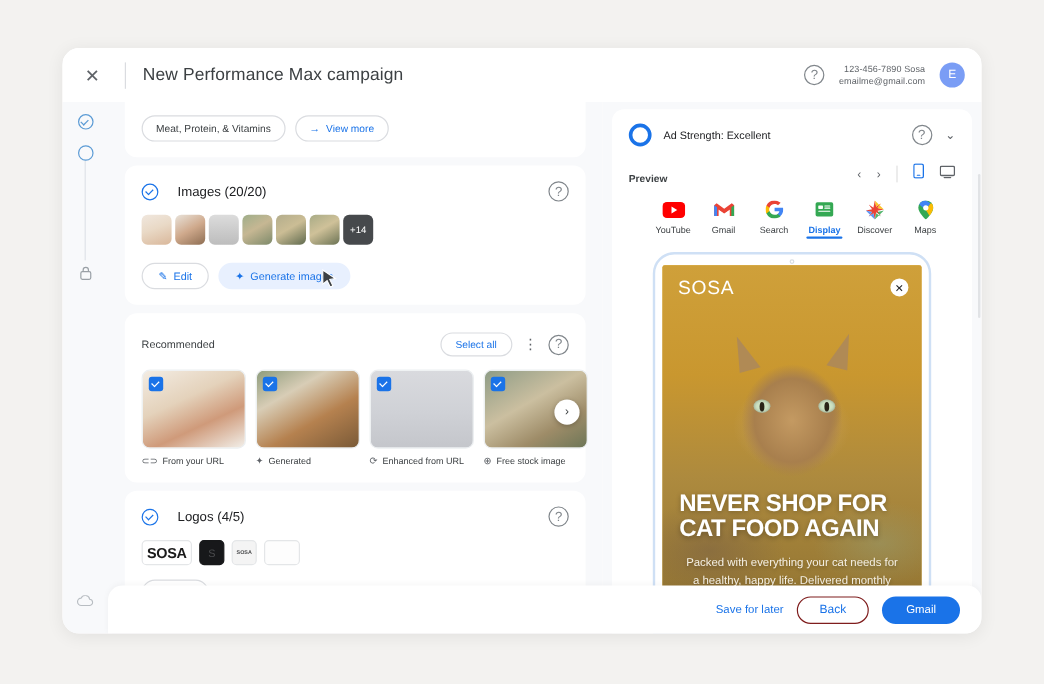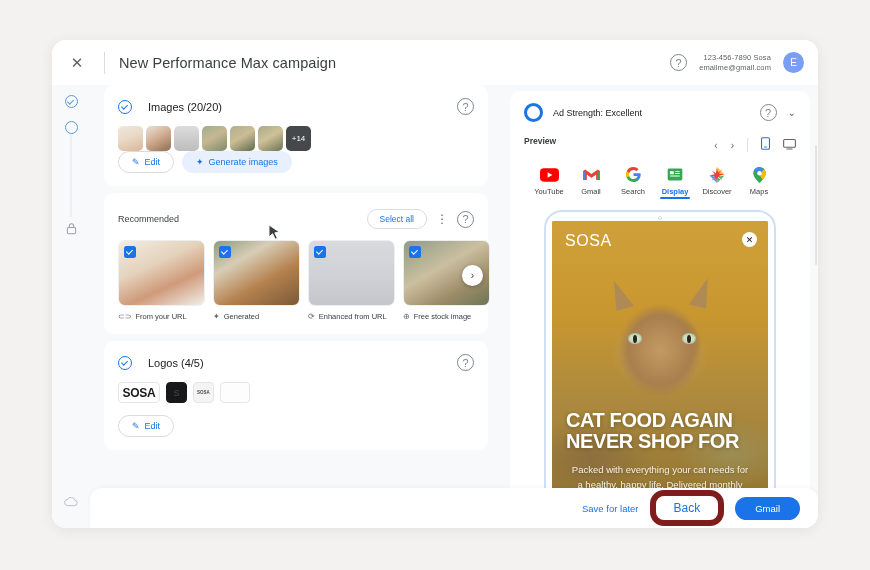--- a/index.html
+++ b/index.html
@@ -113,21 +113,21 @@
     display: flex; align-items: center; justify-content: center;
   }
   .check-circle::after {
     content: ""; width: 5px; height: 2.5px;
     border-left: 1.4px solid #1a73e8; border-bottom: 1.4px solid #1a73e8;
     transform: rotate(-45deg) translate(0px, -1px);
   }
   .card-title { font-size: 11px; color: #202124; }
   .card-help { margin-left: auto; }
 
-  .thumbrow { display: flex; gap: 3px; margin-bottom: 0; }
+  .thumbrow { display: flex; gap: 3px; margin-bottom: 15px; }
   .thumb {
     width: 25px; height: 25px; border-radius: 5px;
     background-size: cover; background-position: center;
     flex: 0 0 25px; cursor: pointer;
   }
   .thumb.more {
     background: #46494c; color: #fff; font-size: 8px;
     display: flex; align-items: center; justify-content: center;
   }
 
@@ -201,22 +201,22 @@
     position: absolute; left: 38px; right: 0; bottom: 0;
     height: 40px; background: #fff;
     border-radius: 12px 12px 0 0;
     display: flex; align-items: center; justify-content: flex-end;
     gap: 11px; padding: 0 18px 0 0;
     box-shadow: 0 -1px 5px rgba(0,0,0,.04);
     z-index: 20;
   }
   .f-link { font-size: 9.5px; color: #1a73e8; cursor: pointer; }
   .f-back {
-    border: 6px solid #7f1d1d; border-radius: 14px;
-    padding: 5px 18px; font-size: 12px; color: #1a73e8;
+    border: 1px solid #7f1d1d; border-radius: 14px;
+    padding: 5px 18px; font-size: 10px; color: #1a73e8;
     background: #fff; cursor: pointer;
   }
   .f-next {
     background: #1a73e8; border-radius: 14px;
     padding: 6px 20px; font-size: 9.5px; color: #fff; cursor: pointer;
   }
 
   
   .rightcol {
     flex: 1; background: #f8f9fb;
@@ -231,27 +231,27 @@
   }
   .strength { display: flex; align-items: center; gap: 10px; padding: 12px 0 9px; }
   .ring {
     width: 19px; height: 19px; border-radius: 50%;
     border: 3.2px solid #1a73e8; flex: 0 0 19px;
   }
   .strength-txt { font-size: 9px; color: #202124; font-weight: 400; }
   .strength-right { margin-left: auto; display: flex; align-items: center; gap: 11px; }
   .chev-down { color: #5f6368; font-size: 10px; cursor: pointer; }
 
-  .preview-bar { display: flex; align-items: flex-start; padding: 5px 0 10px; }
+  .preview-bar { display: flex; align-items: flex-end; padding: 5px 0 10px; }
   .preview-lbl { font-size: 8.5px; color: #3c4043; font-weight: 700; }
   .preview-ctrls { margin-left: auto; display: flex; align-items: center; gap: 13px; }
   .arrow-btn { font-size: 10px; color: #5f6368; cursor: pointer; }
   .ctrl-div { width: 1px; height: 14px; background: #e0e0e0; }
 
-  .plats { display: flex; justify-content: flex-start; padding: 2px 4px 0; }
+  .plats { display: flex; justify-content: flex-end; padding: 2px 4px 0; }
   .plat { display: flex; flex-direction: column; align-items: center; gap: 4px; cursor: pointer; width: 42px; }
   .plat-ic { height: 17px; display: flex; align-items: center; justify-content: center; }
   .plat-lbl { font-size: 7.5px; color: #3c4043; }
   .plat.active .plat-lbl { color: #1a73e8; font-weight: 700; }
   .plat.active { position: relative; }
   .plat.active::after {
     content: ""; position: absolute; bottom: -3px; left: 6px; right: 6px;
     height: 1.6px; background: #1a73e8; border-radius: 1px;
   }
 
@@ -371,20 +371,29 @@
       </div>
       <div class="rail-cloud">
         <svg width="14" height="10" viewBox="0 0 16 11" fill="none">
           <path d="M4.3 9.6h7.6a3 3 0 0 0 .3-6 4.2 4.2 0 0 0-8-1.1 2.9 2.9 0 0 0 .1 7.1z" stroke="#b8bdc2" stroke-width="1.1"></path>
         </svg>
       </div>
     </div>
 
     <div class="leftcol">
 
+      <div class="card first">
+        <div class="chips">
+          <div class="chip">Meat, Protein, &amp; Vitamins</div>
+          <div class="chip link">
+            <span class="arr">→</span>
+            <span>View more</span>
+          </div>
+        </div>
+      </div>
 
       <div class="card">
         <div class="card-head">
           <div class="check-circle"></div>
           <div class="card-title">Images (20/20)</div>
           <div class="card-help help-o">?</div>
         </div>
 
         <div class="thumbrow">
           <div class="thumb t1"></div>
@@ -591,22 +600,22 @@
               <div class="cat-photo">
                 <div class="cat-body"></div>
               </div>
               <div class="ear l"></div>
               <div class="ear r"></div>
               <div class="eye l"></div>
               <div class="eye r"></div>
               <div class="ad-logo">SOSA</div>
               <div class="ad-close">✕</div>
               <div class="ad-head">
+                <div>NEVER SHOP FOR</div>
                 <div>CAT FOOD AGAIN</div>
-                <div>NEVER SHOP FOR</div>
               </div>
               <div class="ad-sub">Packed with everything your cat needs for a healthy, happy life. Delivered monthly from $29</div>
               <div class="ad-badge">
                 <span>Ad</span>
                 <span>⌄</span>
               </div>
             </div>
           </div>
         </div>
 

